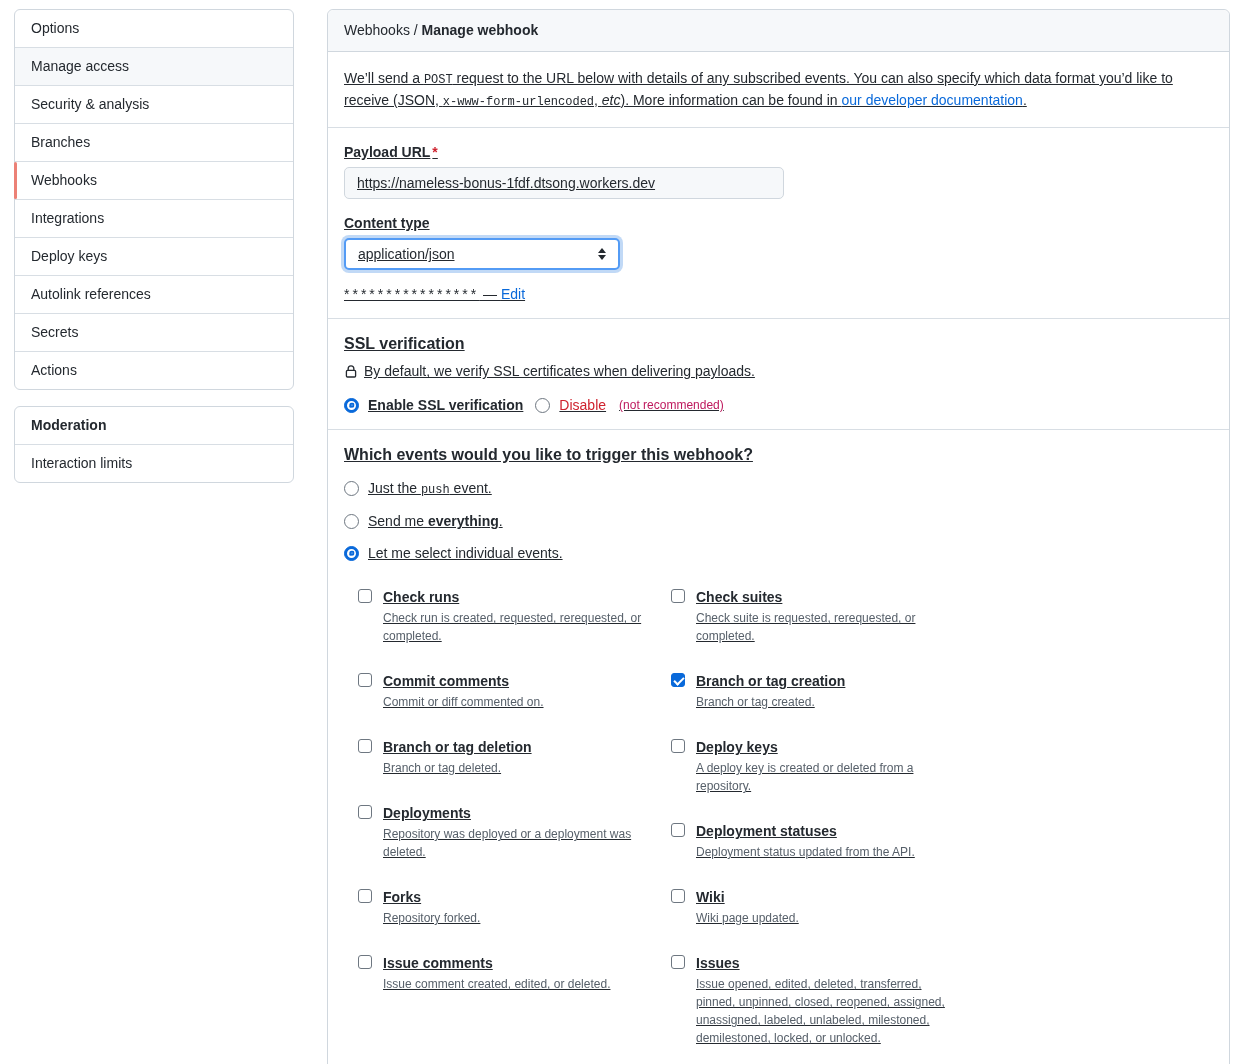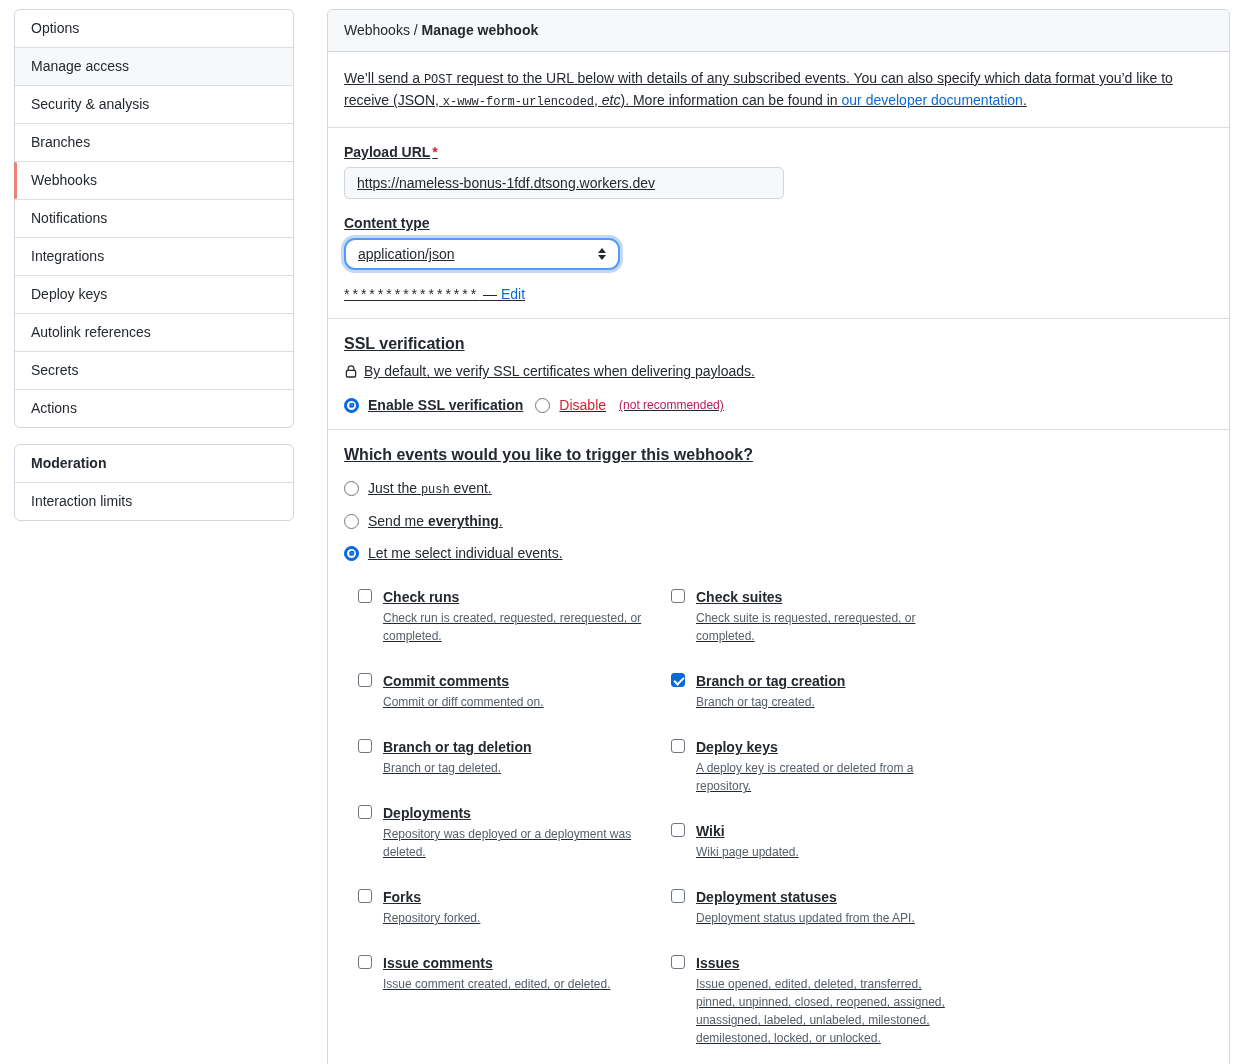--- a/index.html
+++ b/index.html
@@ -33,21 +33,21 @@
   .field-label { font-weight:600; font-size:14px; margin-bottom:7px; }
   .required { color:#cf222e; margin-left:2px; }
   .text-input { display:block; width:440px; height:32px; padding:5px 12px; font-size:14px;
     font-family:inherit; color:#24292f; background:#f6f8fa; border:1px solid #d0d7de;
     border-radius:5px; outline:none; }
   .spacer16 { height:16px; }
 
   .select-wrap { position:relative; width:276px; }
   .select-control { display:flex; align-items:center; justify-content:space-between;
     width:276px; height:32px; padding:5px 12px; background:#fff; border:2px solid #539bf5;
-    border-radius:11px; box-shadow:0 0 0 3px rgba(9,105,218,0.25); cursor:pointer; font-size:14px; }
+    border-radius:5px; box-shadow:0 0 0 3px rgba(9,105,218,0.25); cursor:pointer; font-size:14px; }
   .updown { display:flex; flex-direction:column; gap:2px; align-items:center; }
   .tri { width:0; height:0; border-left:4px solid transparent; border-right:4px solid transparent; }
   .tri.up { border-bottom:5px solid #24292f; }
   .tri.down { border-top:5px solid #24292f; }
 
   .secret-row { font-size:14px; letter-spacing:0; }
   .secret-mask { letter-spacing:3px; font-size:14px; }
 
   .ssl-heading, .events-heading { font-size:16px; font-weight:600; margin-bottom:10px; }
   .ssl-desc { display:flex; align-items:flex-end; gap:6px; margin-bottom:18px; }
@@ -82,21 +82,20 @@
 </head>
 <body>
 
 <nav class="sidebar">
   <div class="side-box">
     <div class="side-item">Options</div>
     <div class="side-item hover">Manage access</div>
     <div class="side-item">Security &amp; analysis</div>
     <div class="side-item">Branches</div>
     <div class="side-item active">Webhooks</div>
-    <div class="side-item">Notifications</div>
     <div class="side-item">Integrations</div>
     <div class="side-item">Deploy keys</div>
     <div class="side-item">Autolink references</div>
     <div class="side-item">Secrets</div>
     <div class="side-item">Actions</div>
   </div>
   <div class="side-box">
     <div class="side-item header">Moderation</div>
     <div class="side-item">Interaction limits</div>
   </div>
@@ -224,30 +223,30 @@
           <div class="event-label">Branch or tag creation</div>
           <div class="event-desc">Branch or tag created.</div>
         </div>
         <div class="event-item">
           <span class="checkbox"></span>
           <div class="event-label">Deploy keys</div>
           <div class="event-desc">A deploy key is created or deleted from a repository.</div>
         </div>
         <div class="event-item">
           <span class="checkbox"></span>
+          <div class="event-label">Deployment statuses</div>
+          <div class="event-desc">Deployment status updated from the API.</div>
+        </div>
+        <div class="event-item">
+          <span class="checkbox"></span>
           <div class="event-label">Wiki</div>
           <div class="event-desc">Wiki page updated.</div>
         </div>
         <div class="event-item">
           <span class="checkbox"></span>
-          <div class="event-label">Deployment statuses</div>
-          <div class="event-desc">Deployment status updated from the API.</div>
-        </div>
-        <div class="event-item">
-          <span class="checkbox"></span>
           <div class="event-label">Issues</div>
           <div class="event-desc">Issue opened, edited, deleted, transferred, pinned, unpinned, closed, reopened, assigned, unassigned, labeled, unlabeled, milestoned, demilestoned, locked, or unlocked.</div>
         </div>
       </div>
     </div>
   </div>
 
 </main>
 
 </body></html>

